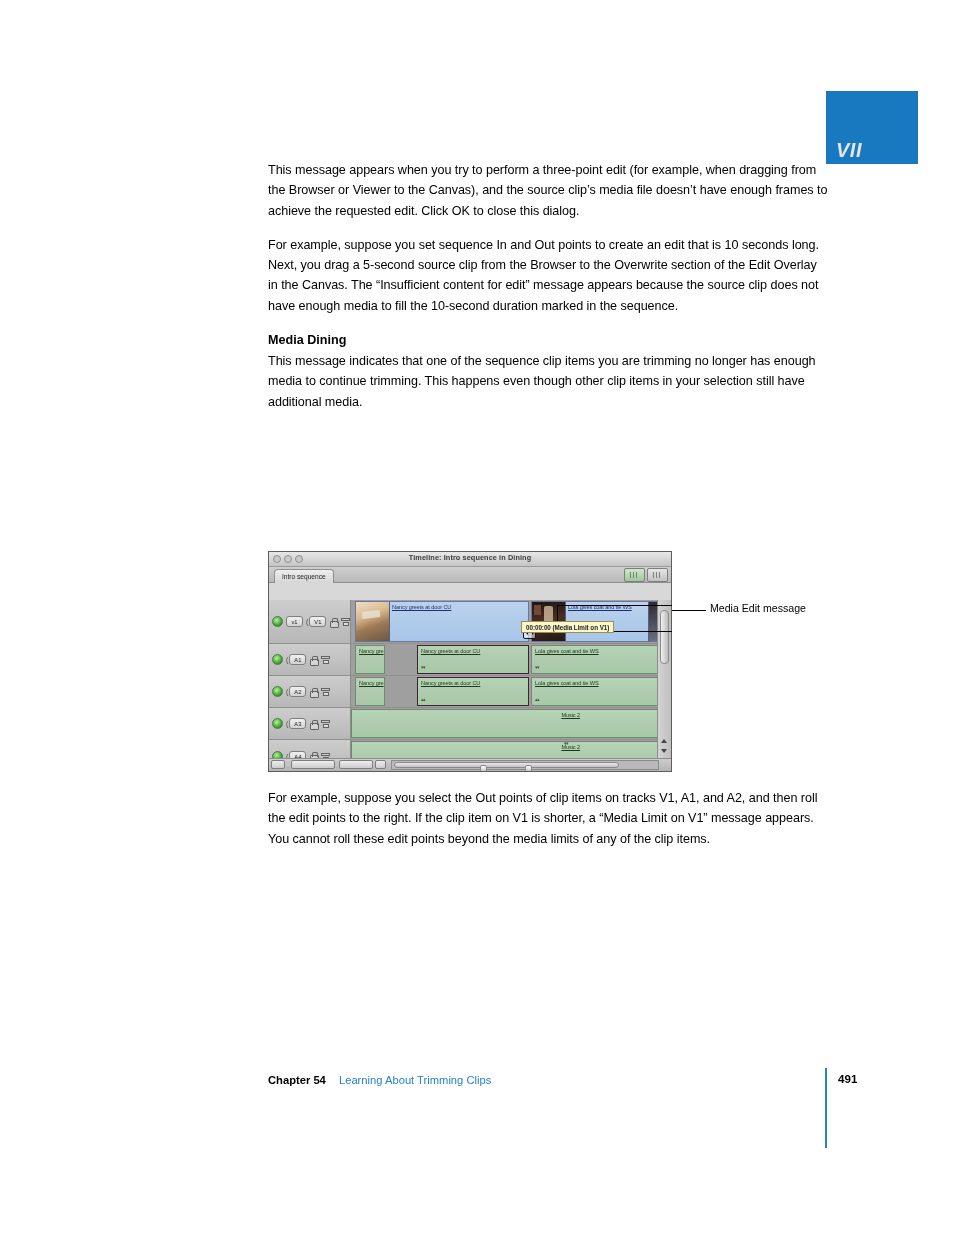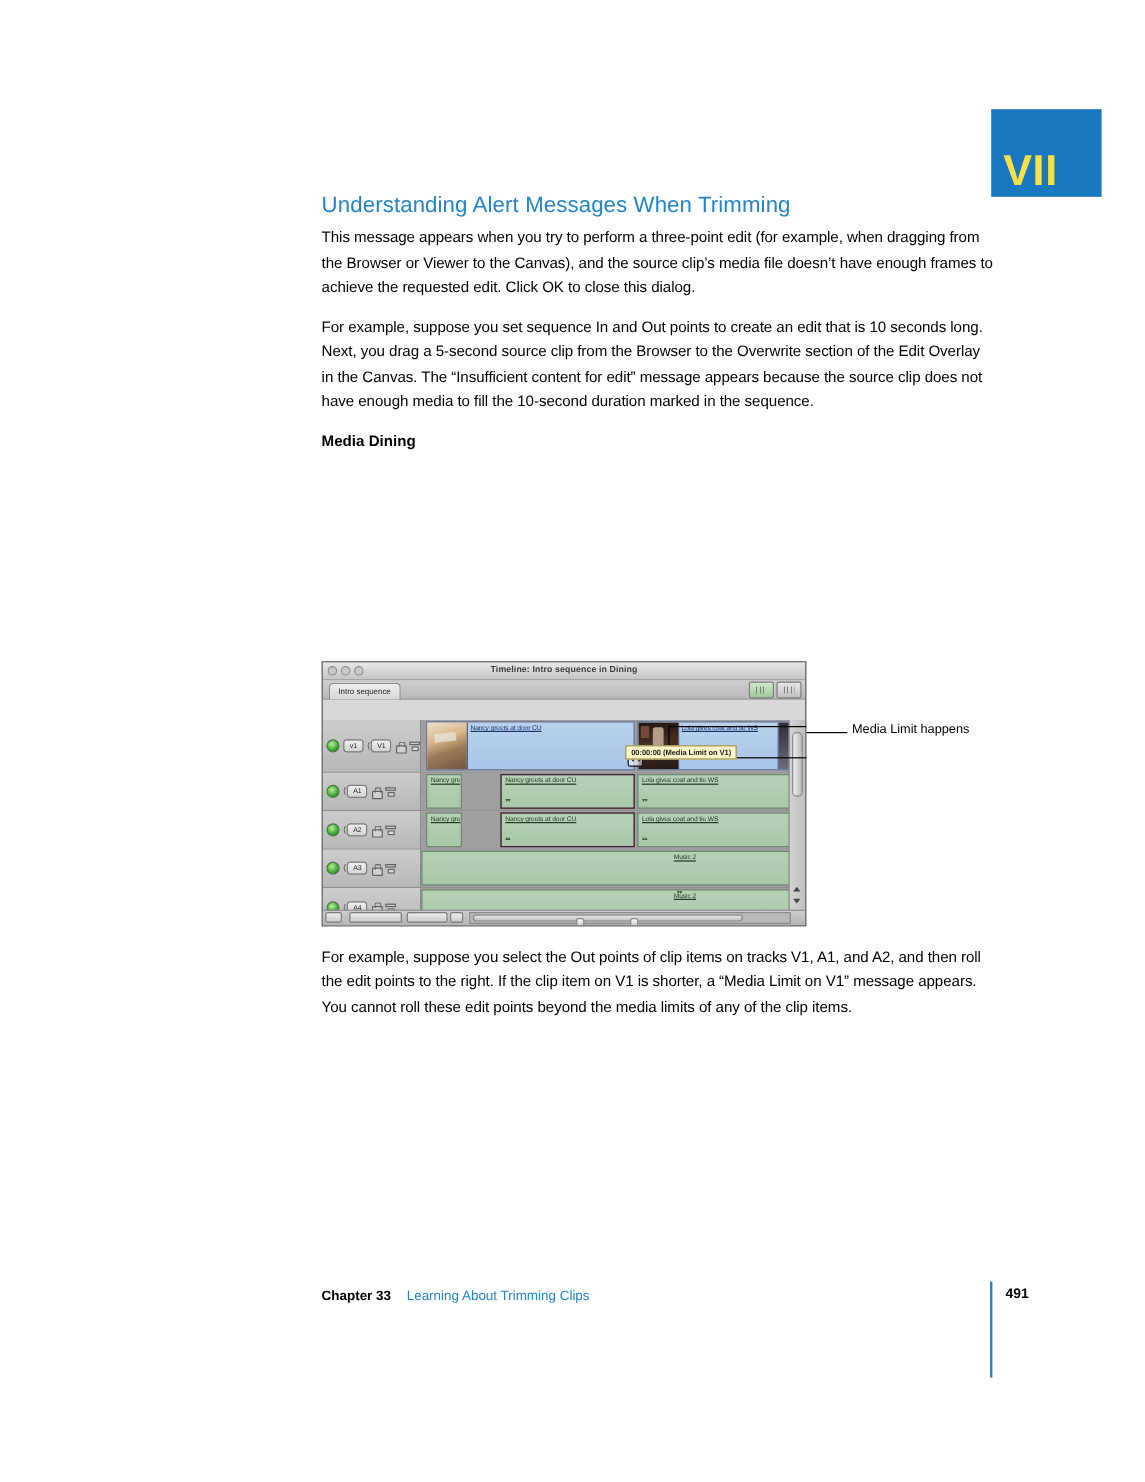--- a/index.html
+++ b/index.html
@@ -22,25 +22,26 @@
     left: 826px;
     top: 91px;
     width: 92px;
     height: 73px;
     background: #1878c0;
   }
   .part-tab .label {
     position: absolute;
     left: 10px;
     bottom: 4px;
-    font-size: 36px;
+    font-size: 20px;
     font-weight: bold;
-    color: #fde047;
+    color: #e5e5e5;
     letter-spacing: 0.5px;
     line-height: 1;
+    font-style: italic;
   }
 
   
   .content {
     position: absolute;
     left: 268px;
     top: 160px;
     width: 560px;
   }
 
@@ -419,27 +420,27 @@
 </style>
 </head>
 <body>
 
 <div class="part-tab">
   <div class="label">VII</div>
 </div>
 
 <div class="content">
 
-  <h1 class="section-title">Understanding Alert Messages When Trimming</h1>
 
 
   <p class="body-text">This message appears when you try to perform a three-point edit (for example, when dragging from the Browser or Viewer to the Canvas), and the source clip’s media file doesn’t have enough frames to achieve the requested edit. Click OK to close this dialog.</p>
   <p class="body-text">For example, suppose you set sequence In and Out points to create an edit that is 10 seconds long. Next, you drag a 5-second source clip from the Browser to the Overwrite section of the Edit Overlay in the Canvas. The “Insufficient content for edit” message appears because the source clip does not have enough media to fill the 10-second duration marked in the sequence.</p>
 
   <h2 class="sub-head">Media Dining</h2>
+  <p class="body-text tight">This message indicates that one of the sequence clip items you are trimming no longer has enough media to continue trimming. This happens even though other clip items in your selection still have additional media.</p>
 </div>
 
 <div class="figure">
   <div class="tl-window">
 
     <div class="tl-titlebar">
       <div class="tl-dots">
         <i></i>
         <i></i>
         <i></i>
@@ -580,24 +581,24 @@
       </div>
     </div>
 
   </div>
 
   <div class="tooltip" style="left:253px; top:70px">00:00:00 (Media Limit on V1)</div>
 </div>
 
 <div class="callout-box"></div>
 <div class="callout-line"></div>
-<div class="callout-text">Media Limit happens</div>
+<div class="callout-text">Media Edit message</div>
 
 <div class="content" style="top:788px">
   <p class="body-text tight">For example, suppose you select the Out points of clip items on tracks V1, A1, and A2, and then roll the edit points to the right. If the clip item on V1 is shorter, a “Media Limit on V1” message appears. You cannot roll these edit points beyond the media limits of any of the clip items.</p>
 </div>
 
 <div class="footer">
-  <span class="chap">Chapter 33</span>
+  <span class="chap">Chapter 54</span>
   <span class="chapname">Learning About Trimming Clips</span>
 </div>
 <div class="footer-rule"></div>
 <div class="page-num">491</div>
 
 </body></html>

